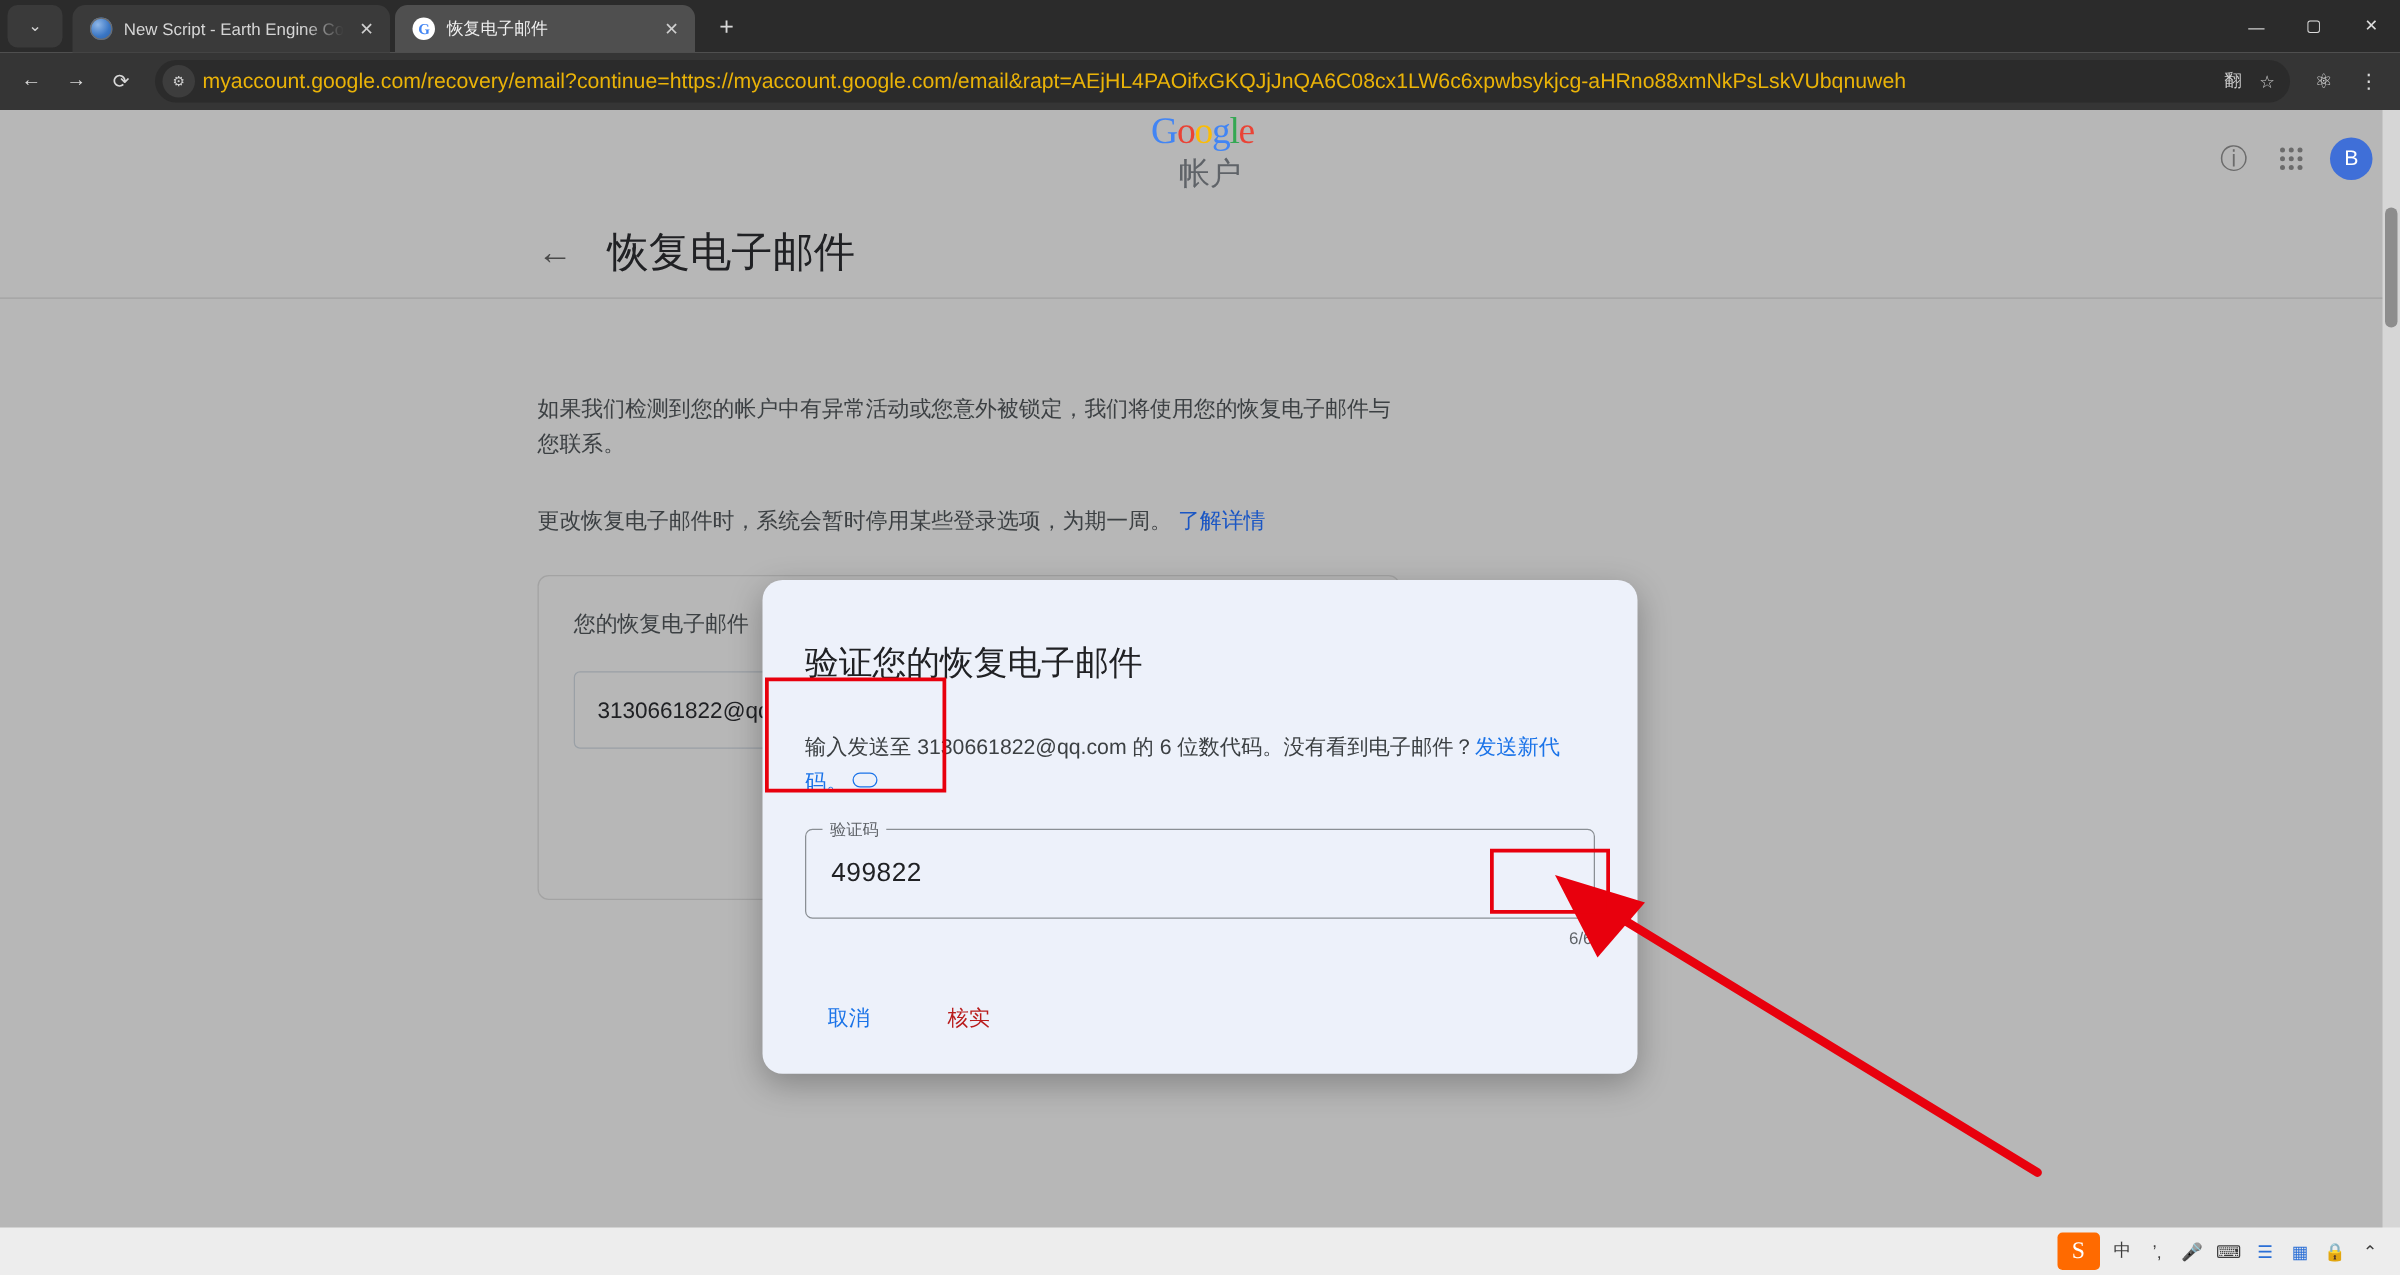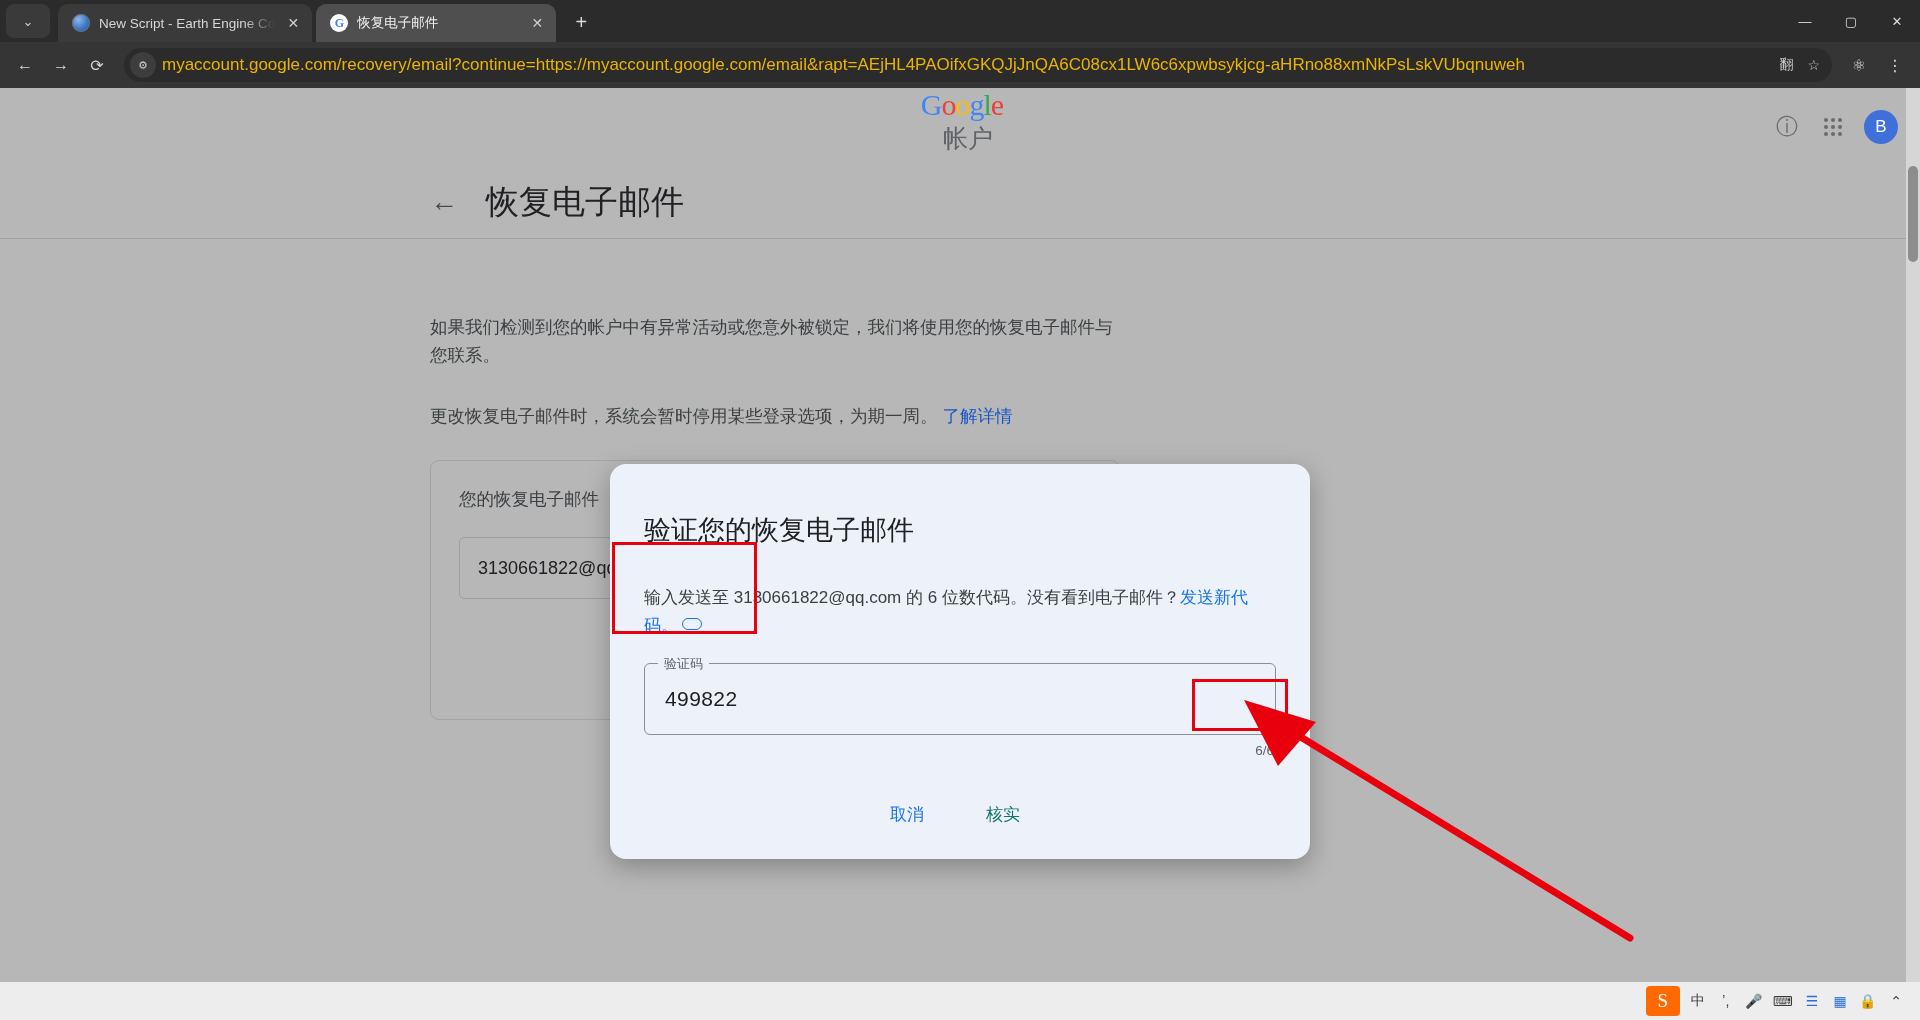--- a/index.html
+++ b/index.html
@@ -210,28 +210,28 @@
   .otp-legend {
     position: absolute; top: -9px; left: 13px; background: #edf1fa;
     padding: 0 6px; font-size: 13px; color: #5f6368;
   }
   .otp-value { font-size: 21px; color: #202124; letter-spacing: .4px; }
   .otp-count {
     text-align: right; font-size: 13.5px; color: #5f6368;
     margin-top: 8px; padding-right: 2px;
   }
   .dlg-actions {
-    display: flex; justify-content: center; align-items: center;
+    display: flex; justify-content: flex-start; align-items: center;
     gap: 16px; margin-top: 34px;
   }
   .btn-text {
     font-size: 17px; color: #1a73e8; padding: 11px 18px; border-radius: 5px;
   }
   .btn-confirm {
-    font-size: 17px; color: #0f766e; padding: 11px 28px; border-radius: 5px;
+    font-size: 17px; color: #b91c1c; padding: 11px 28px; border-radius: 5px;
   }
 
   
   .hl { position: absolute; border: 3px solid #e8000d; pointer-events: none; z-index: 60; }
   .hl-input { left: 612px; top: 542px; width: 145px; height: 92px; }
   .hl-btn   { left: 1192px; top: 679px; width: 96px; height: 52px; }
 
   .arrow { position: absolute; left: 1230px; top: 700px; z-index: 59; }
 
   

